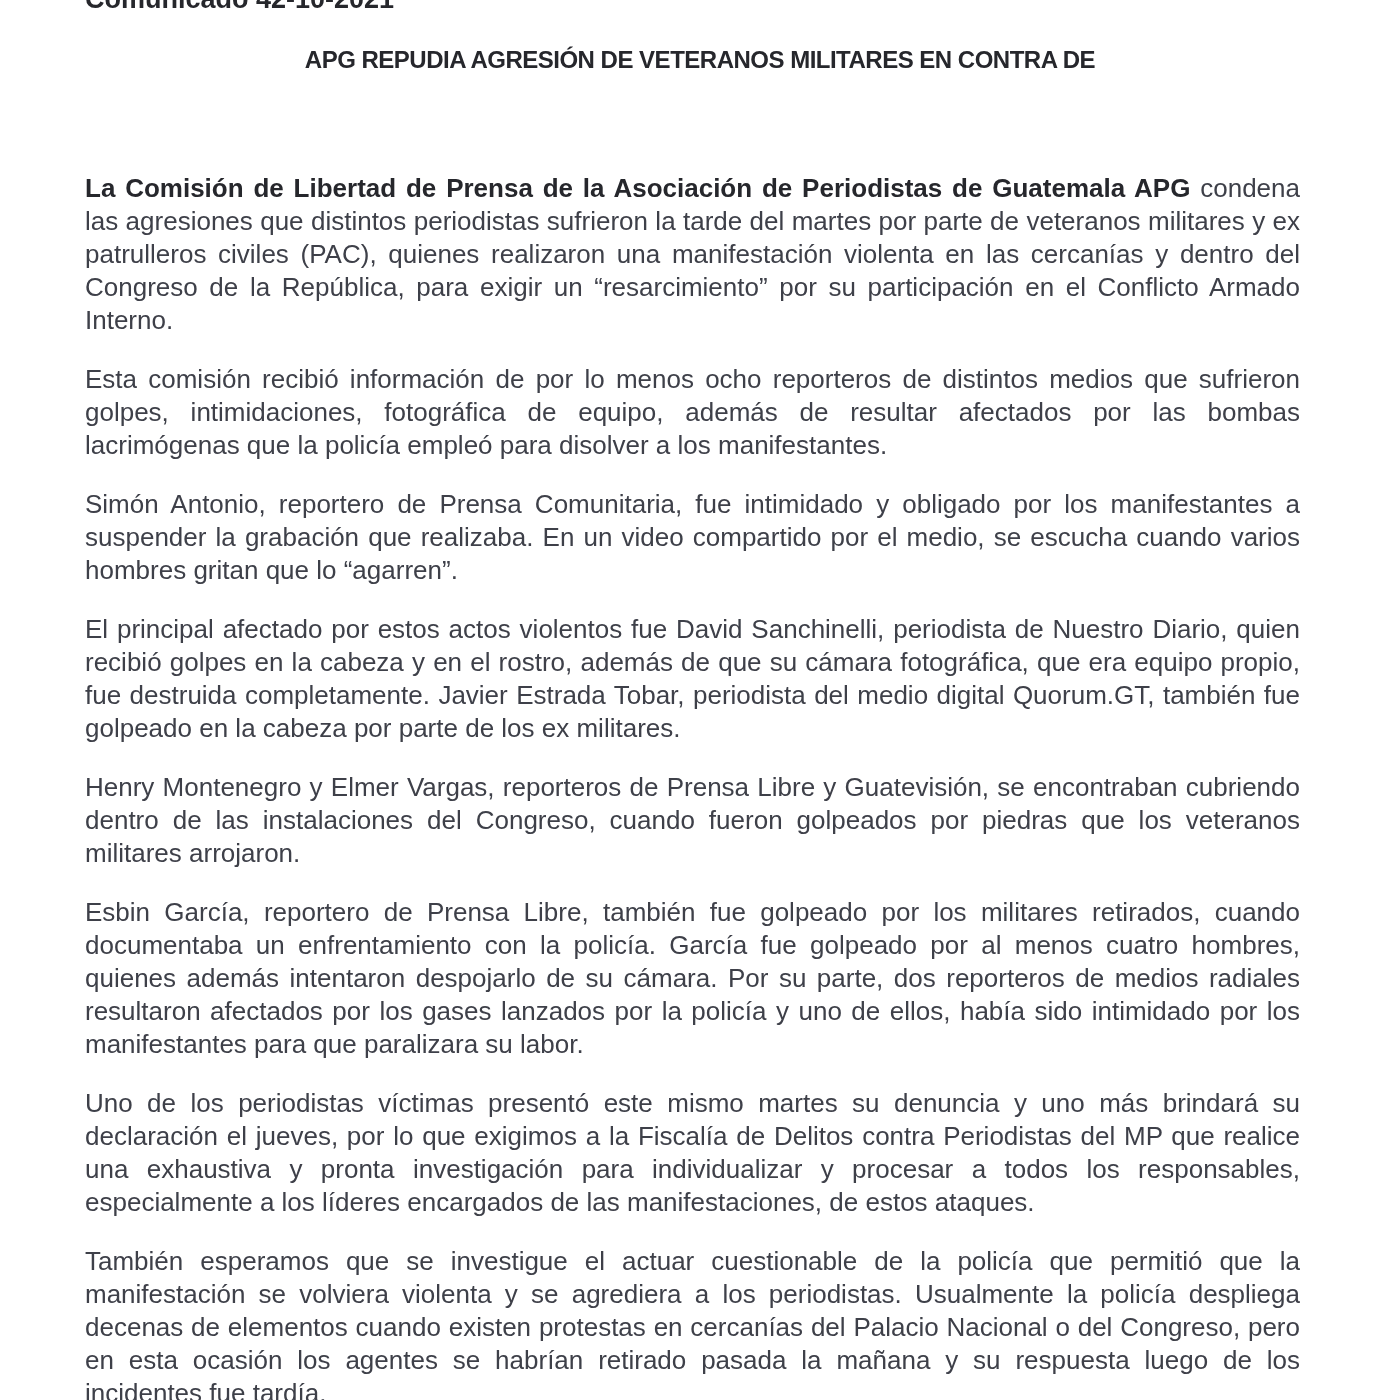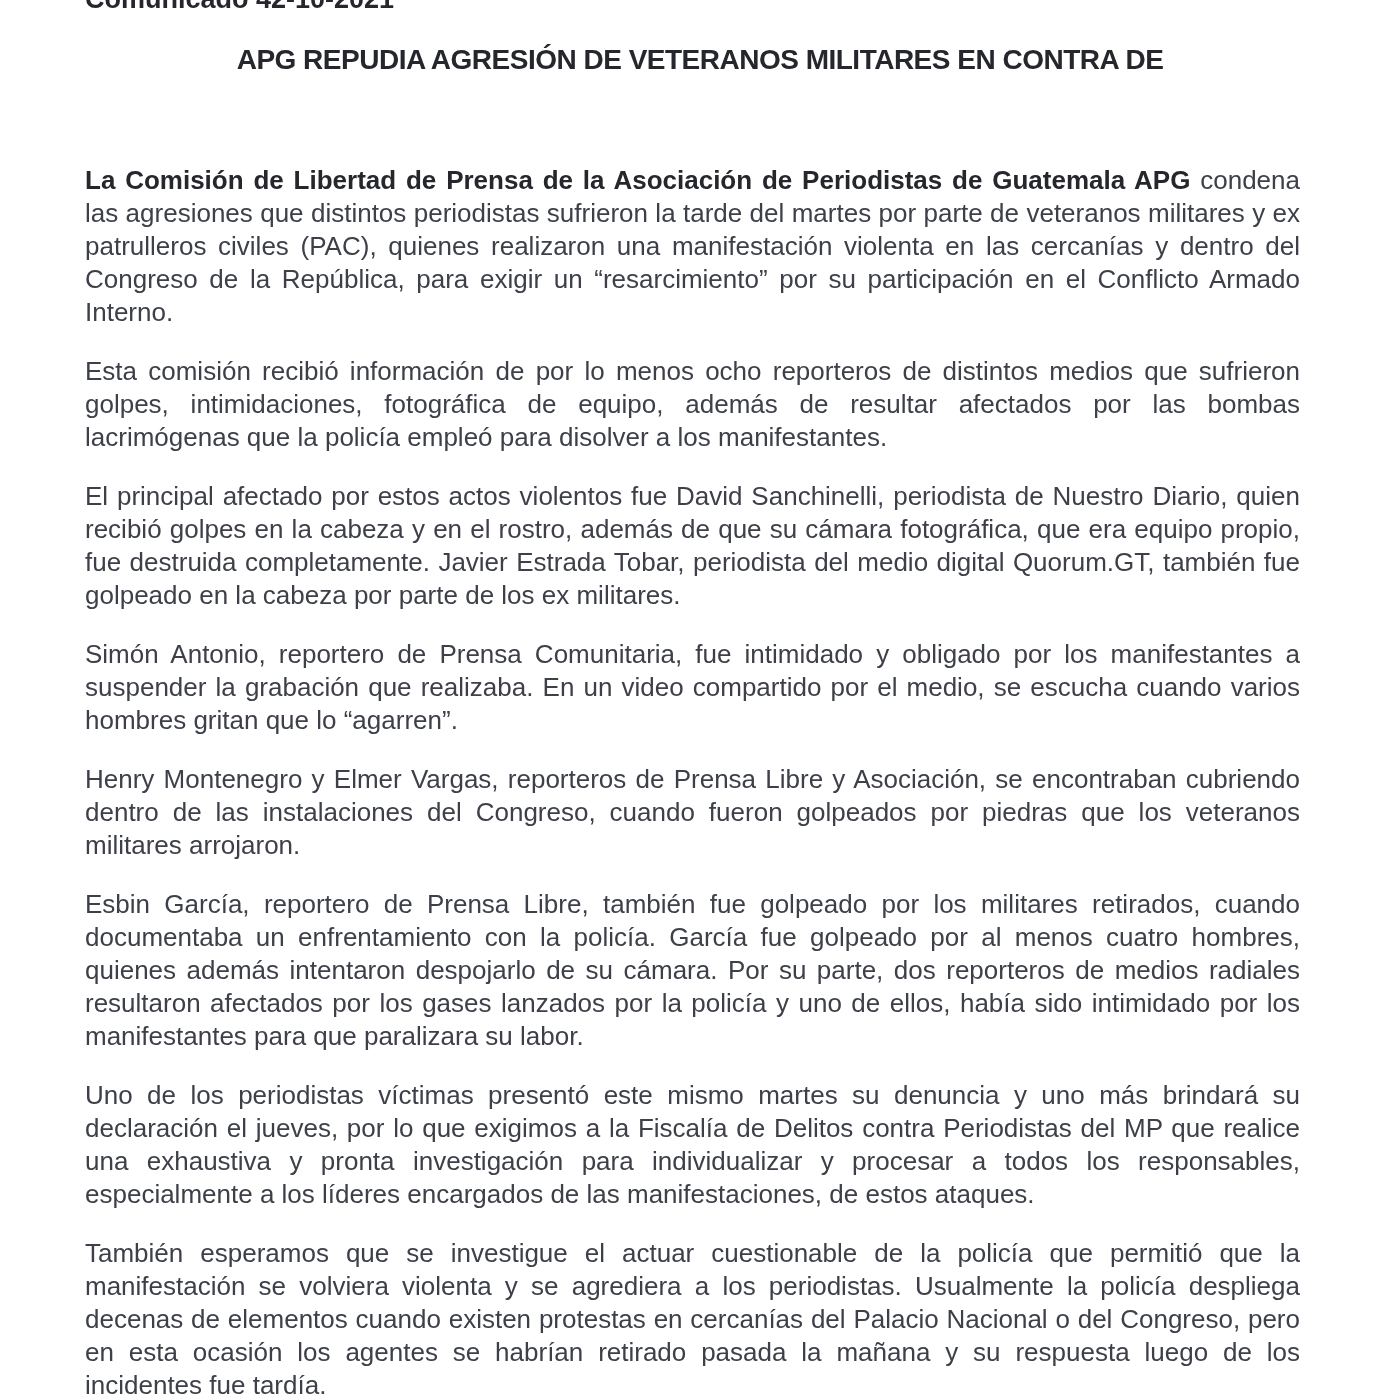--- a/index.html
+++ b/index.html
@@ -28,39 +28,39 @@
     font-weight: bold;
     color: var(--heading, #26272c);
     white-space: nowrap;
   }
   .doc-title {
     position: absolute;
     top: 40px;
     left: 0;
     width: 100%;
     text-align: center;
-    font-size: 28px;
+    font-size: 24px;
     font-weight: bold;
     line-height: 40px;
     color: var(--heading, #26272c);
     letter-spacing: -0.5px;
   }
   .body-text {
     position: absolute;
     top: 164px;
     left: 85px;
     width: 1215px;
     font-size: 26px;
     line-height: 33px;
     color: var(--body, #3e4049);
     text-align: justify;
     text-align-last: left;
   }
   .body-text p {
-    margin: 0 0 26px 0;
+    margin: 8px 0 26px 0;
   }
   .body-text p .lead {
     font-weight: bold;
     color: var(--heading, #26272c);
   }
 </style>
 </head>
 <body>
 
 <div class="page" style="--bg: #ffffff; --body: #3e4049; --heading: #26272c;">
@@ -68,21 +68,21 @@
   <div class="header-line">Comunicado 42-10-2021</div>
 
   <div class="doc-title">
     <div>APG REPUDIA AGRESIÓN DE VETERANOS MILITARES EN CONTRA DE</div>
   </div>
 
   <div class="body-text" id="paragraphs">
 
   <p><span class="lead">La Comisión de Libertad de Prensa de la Asociación de Periodistas de Guatemala APG</span><span> condena las agresiones que distintos periodistas sufrieron la tarde del martes por parte de veteranos militares y ex patrulleros civiles (PAC), quienes realizaron una manifestación violenta en las cercanías y dentro del Congreso de la República, para exigir un “resarcimiento” por su participación en el Conflicto Armado Interno.</span></p>
       <p><span>Esta comisión recibió información de por lo menos ocho reporteros de distintos medios que sufrieron golpes, intimidaciones, fotográfica de equipo, además de resultar afectados por las bombas lacrimógenas que la policía empleó para disolver a los manifestantes.</span></p>
+      <p><span>Simón Antonio, reportero de Prensa Comunitaria, fue intimidado y obligado por los manifestantes a suspender la grabación que realizaba. En un video compartido por el medio, se escucha cuando varios hombres gritan que lo “agarren”.</span></p>
       <p><span>El principal afectado por estos actos violentos fue David Sanchinelli, periodista de Nuestro Diario, quien recibió golpes en la cabeza y en el rostro, además de que su cámara fotográfica, que era equipo propio, fue destruida completamente. Javier Estrada Tobar, periodista del medio digital Quorum.GT, también fue golpeado en la cabeza por parte de los ex militares.</span></p>
-      <p><span>Simón Antonio, reportero de Prensa Comunitaria, fue intimidado y obligado por los manifestantes a suspender la grabación que realizaba. En un video compartido por el medio, se escucha cuando varios hombres gritan que lo “agarren”.</span></p>
-      <p><span>Henry Montenegro y Elmer Vargas, reporteros de Prensa Libre y Asociación, se encontraban cubriendo dentro de las instalaciones del Congreso, cuando fueron golpeados por piedras que los veteranos militares arrojaron.</span></p>
+      <p><span>Henry Montenegro y Elmer Vargas, reporteros de Prensa Libre y Guatevisión, se encontraban cubriendo dentro de las instalaciones del Congreso, cuando fueron golpeados por piedras que los veteranos militares arrojaron.</span></p>
       <p><span>Esbin García, reportero de Prensa Libre, también fue golpeado por los militares retirados, cuando documentaba un enfrentamiento con la policía. García fue golpeado por al menos cuatro hombres, quienes además intentaron despojarlo de su cámara. Por su parte, dos reporteros de medios radiales resultaron afectados por los gases lanzados por la policía y uno de ellos, había sido intimidado por los manifestantes para que paralizara su labor.</span></p>
       <p><span>Uno de los periodistas víctimas presentó este mismo martes su denuncia y uno más brindará su declaración el jueves, por lo que exigimos a la Fiscalía de Delitos contra Periodistas del MP que realice una exhaustiva y pronta investigación para individualizar y procesar a todos los responsables, especialmente a los líderes encargados de las manifestaciones, de estos ataques.</span></p>
       <p><span>También esperamos que se investigue el actuar cuestionable de la policía que permitió que la manifestación se volviera violenta y se agrediera a los periodistas. Usualmente la policía despliega decenas de elementos cuando existen protestas en cercanías del Palacio Nacional o del Congreso, pero en esta ocasión los agentes se habrían retirado pasada la mañana y su respuesta luego de los incidentes fue tardía.</span></p>
     </div>
 
 </div>
 
 </body></html>

